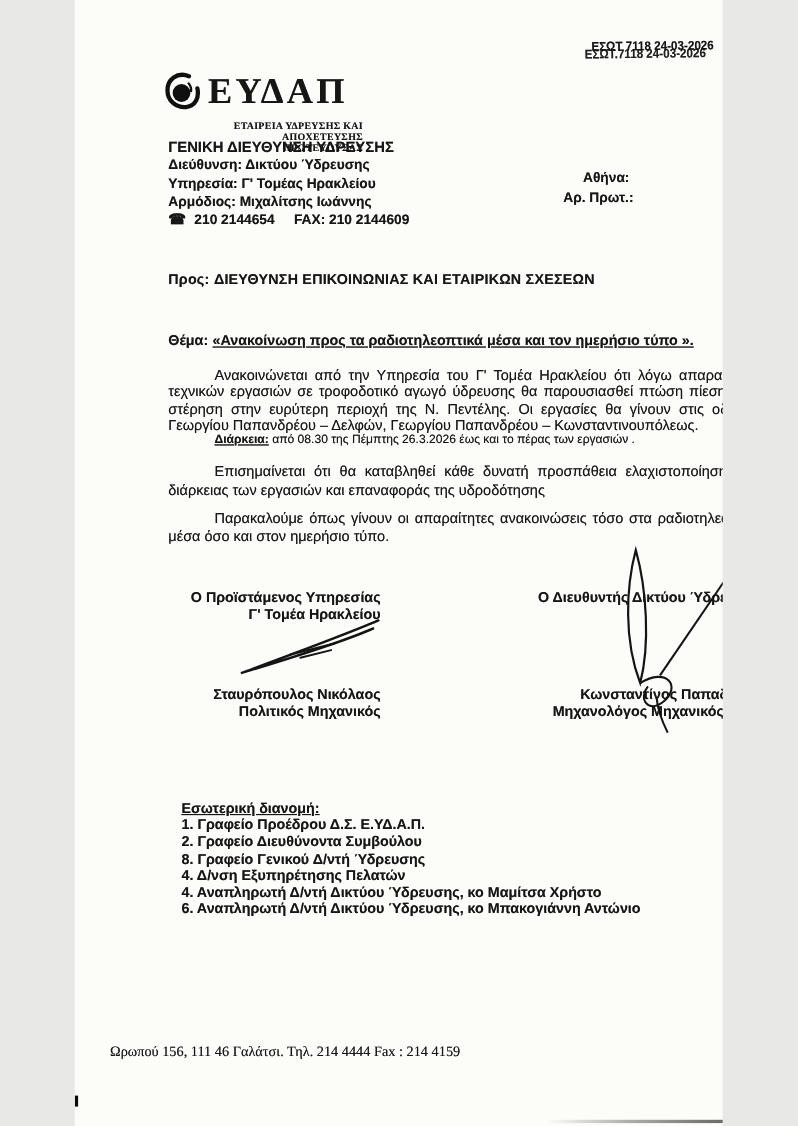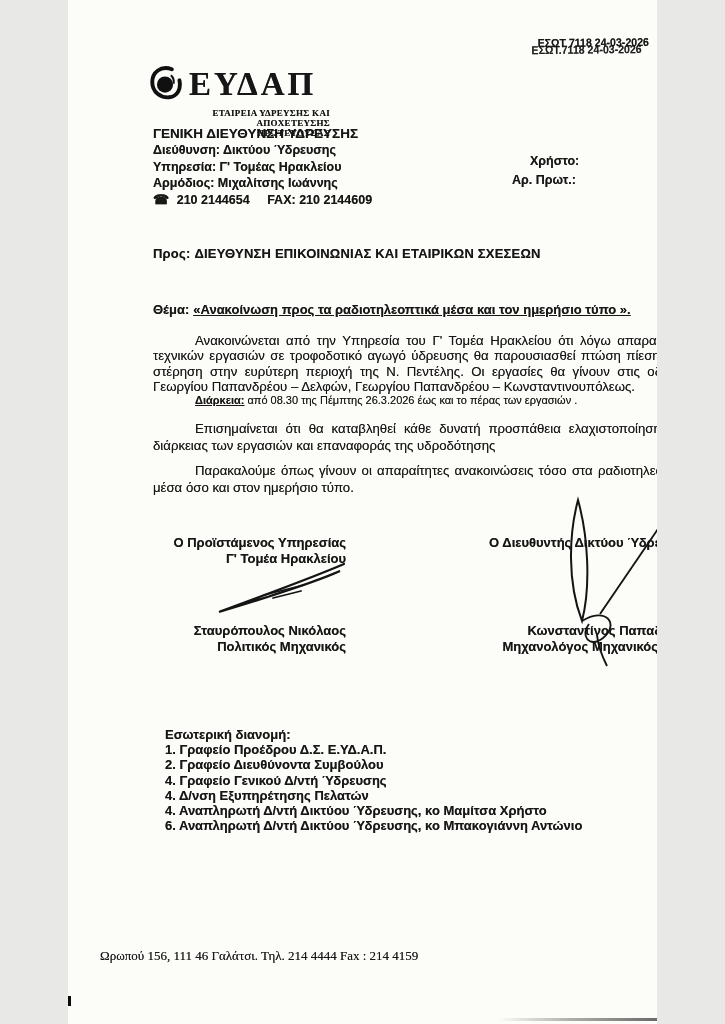--- a/index.html
+++ b/index.html
@@ -53,21 +53,21 @@
   .sig-left, .sig-right { position:absolute; text-align:right; font-weight:bold; font-size:13px; line-height:15.6px; }
   .sig-left { left:88px; top:535px; width:190px; }
   .sig-right { left:406px; top:535px; width:218px; }
   .sig-name-block { position:absolute; top:88px; left:0; width:100%; }
   .sig-svg { position:absolute; pointer-events:none; }
   .sig-svg.left { left:146px; top:557px; }
   .sig-svg.right { left:488px; top:494px; }
 
   
   .distribution { position:absolute; left:97px; top:727px; font-weight:bold; font-size:13px; line-height:15.2px; white-space:nowrap; }
-  .distribution .head { }
+  .distribution .head { text-decoration:underline; }
 
   .footer { position:absolute; left:4px; width:100%; top:948px; text-align:left; padding-left:28px;
             font-family:"Liberation Serif", serif; font-size:13px; }
 
   
   .artifact-bottom { position:absolute; bottom:3px; left:430px; width:295px; height:3px;
     background:linear-gradient(90deg, rgba(140,140,140,0), rgba(130,130,130,.65) 25%, #2e2e2e 80%, #555); }
   .artifact-left { position:absolute; left:0; top:996px; width:3px; height:10px; background:#0a0a0a; }
 </style>
 </head>
@@ -104,21 +104,21 @@
     <div>Αρμόδιος: Μιχαλίτσης Ιωάννης</div>
     <div>
       <span class="phone-glyph">☎</span>
       <span>210 2144654</span>
       <span class="fax-lbl">FAX:</span>
       <span>210 2144609</span>
     </div>
   </div>
 
   <div class="meta ink">
-    <div class="city">Χρήστο:</div>
+    <div class="city">Αθήνα:</div>
     <div class="prot">Αρ. Πρωτ.:</div>
   </div>
 
   <div class="recipient ink">
     <span class="lbl">Προς:</span><span>ΔΙΕΥΘΥΝΣΗ ΕΠΙΚΟΙΝΩΝΙΑΣ ΚΑΙ ΕΤΑΙΡΙΚΩΝ ΣΧΕΣΕΩΝ</span>
   </div>
 
   <div class="subject ink">
     <span class="lbl">Θέμα:</span><span class="val">«Ανακοίνωση προς τα ραδιοτηλεοπτικά μέσα και τον ημερήσιο τύπο ».</span>
   </div>
@@ -158,21 +158,21 @@
       <path d="M104,32 L44,120" fill="none" stroke="#141414" stroke-width="1.9"></path>
       <path d="M26,127 C50,112 64,130 47,144 C33,155 24,141 33,130" fill="none" stroke="#141414" stroke-width="1.9"></path>
       <path d="M41,141 C42,153 46,162 51,172" fill="none" stroke="#141414" stroke-width="1.9"></path>
     </svg>
   </div>
 
   <div class="distribution ink">
     <div class="head">Εσωτερική διανομή:</div>
     <div>1. Γραφείο Προέδρου Δ.Σ. Ε.ΥΔ.Α.Π.</div>
     <div>2. Γραφείο Διευθύνοντα Συμβούλου</div>
-    <div>4. Γραφείο Γενικού Δ/ντή Ύδρευσης</div>
+    <div>8. Γραφείο Γενικού Δ/ντή Ύδρευσης</div>
     <div>4. Δ/νση Εξυπηρέτησης Πελατών</div>
     <div>4. Αναπληρωτή Δ/ντή Δικτύου Ύδρευσης, κο Μαμίτσα Χρήστο</div>
     <div>6. Αναπληρωτή Δ/ντή Δικτύου Ύδρευσης, κο Μπακογιάννη Αντώνιο</div>
   </div>
 
   <div class="footer ink">Ωρωπού 156, 111 46  Γαλάτσι. Τηλ. 214 4444  Fax : 214 4159</div>
 
   <div class="artifact-bottom"></div>
   <div class="artifact-left"></div>
 </div>

